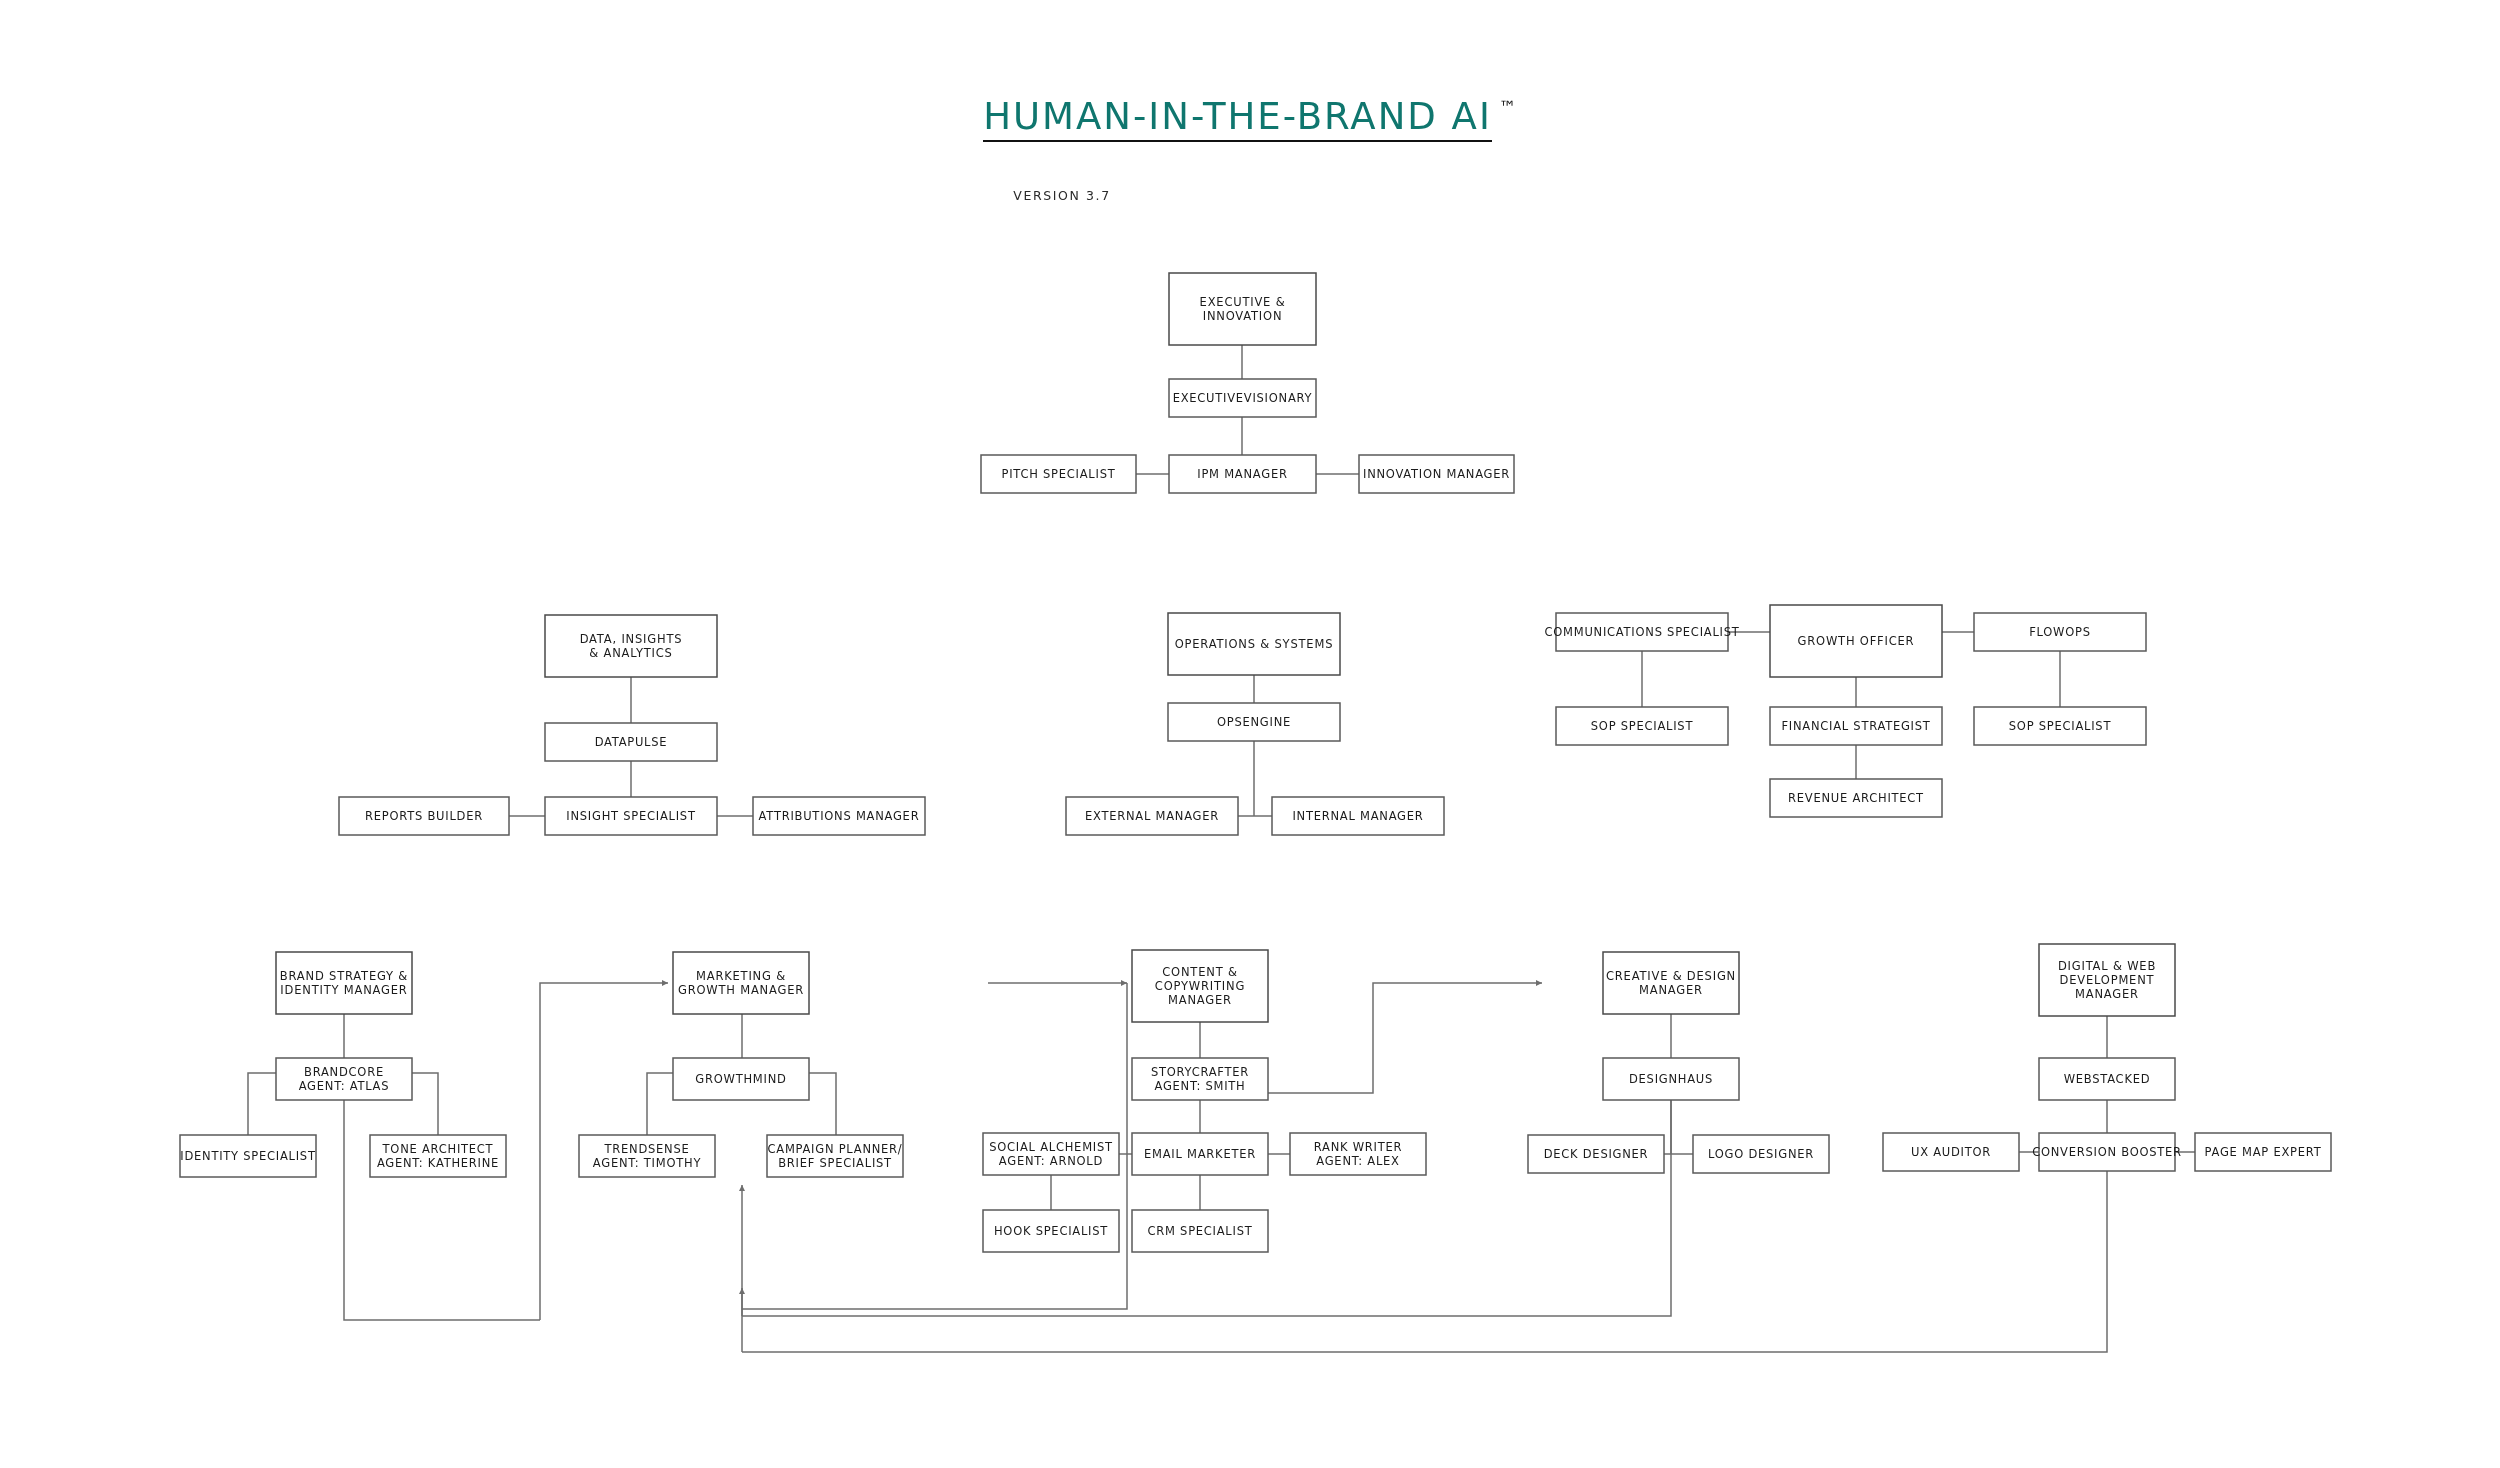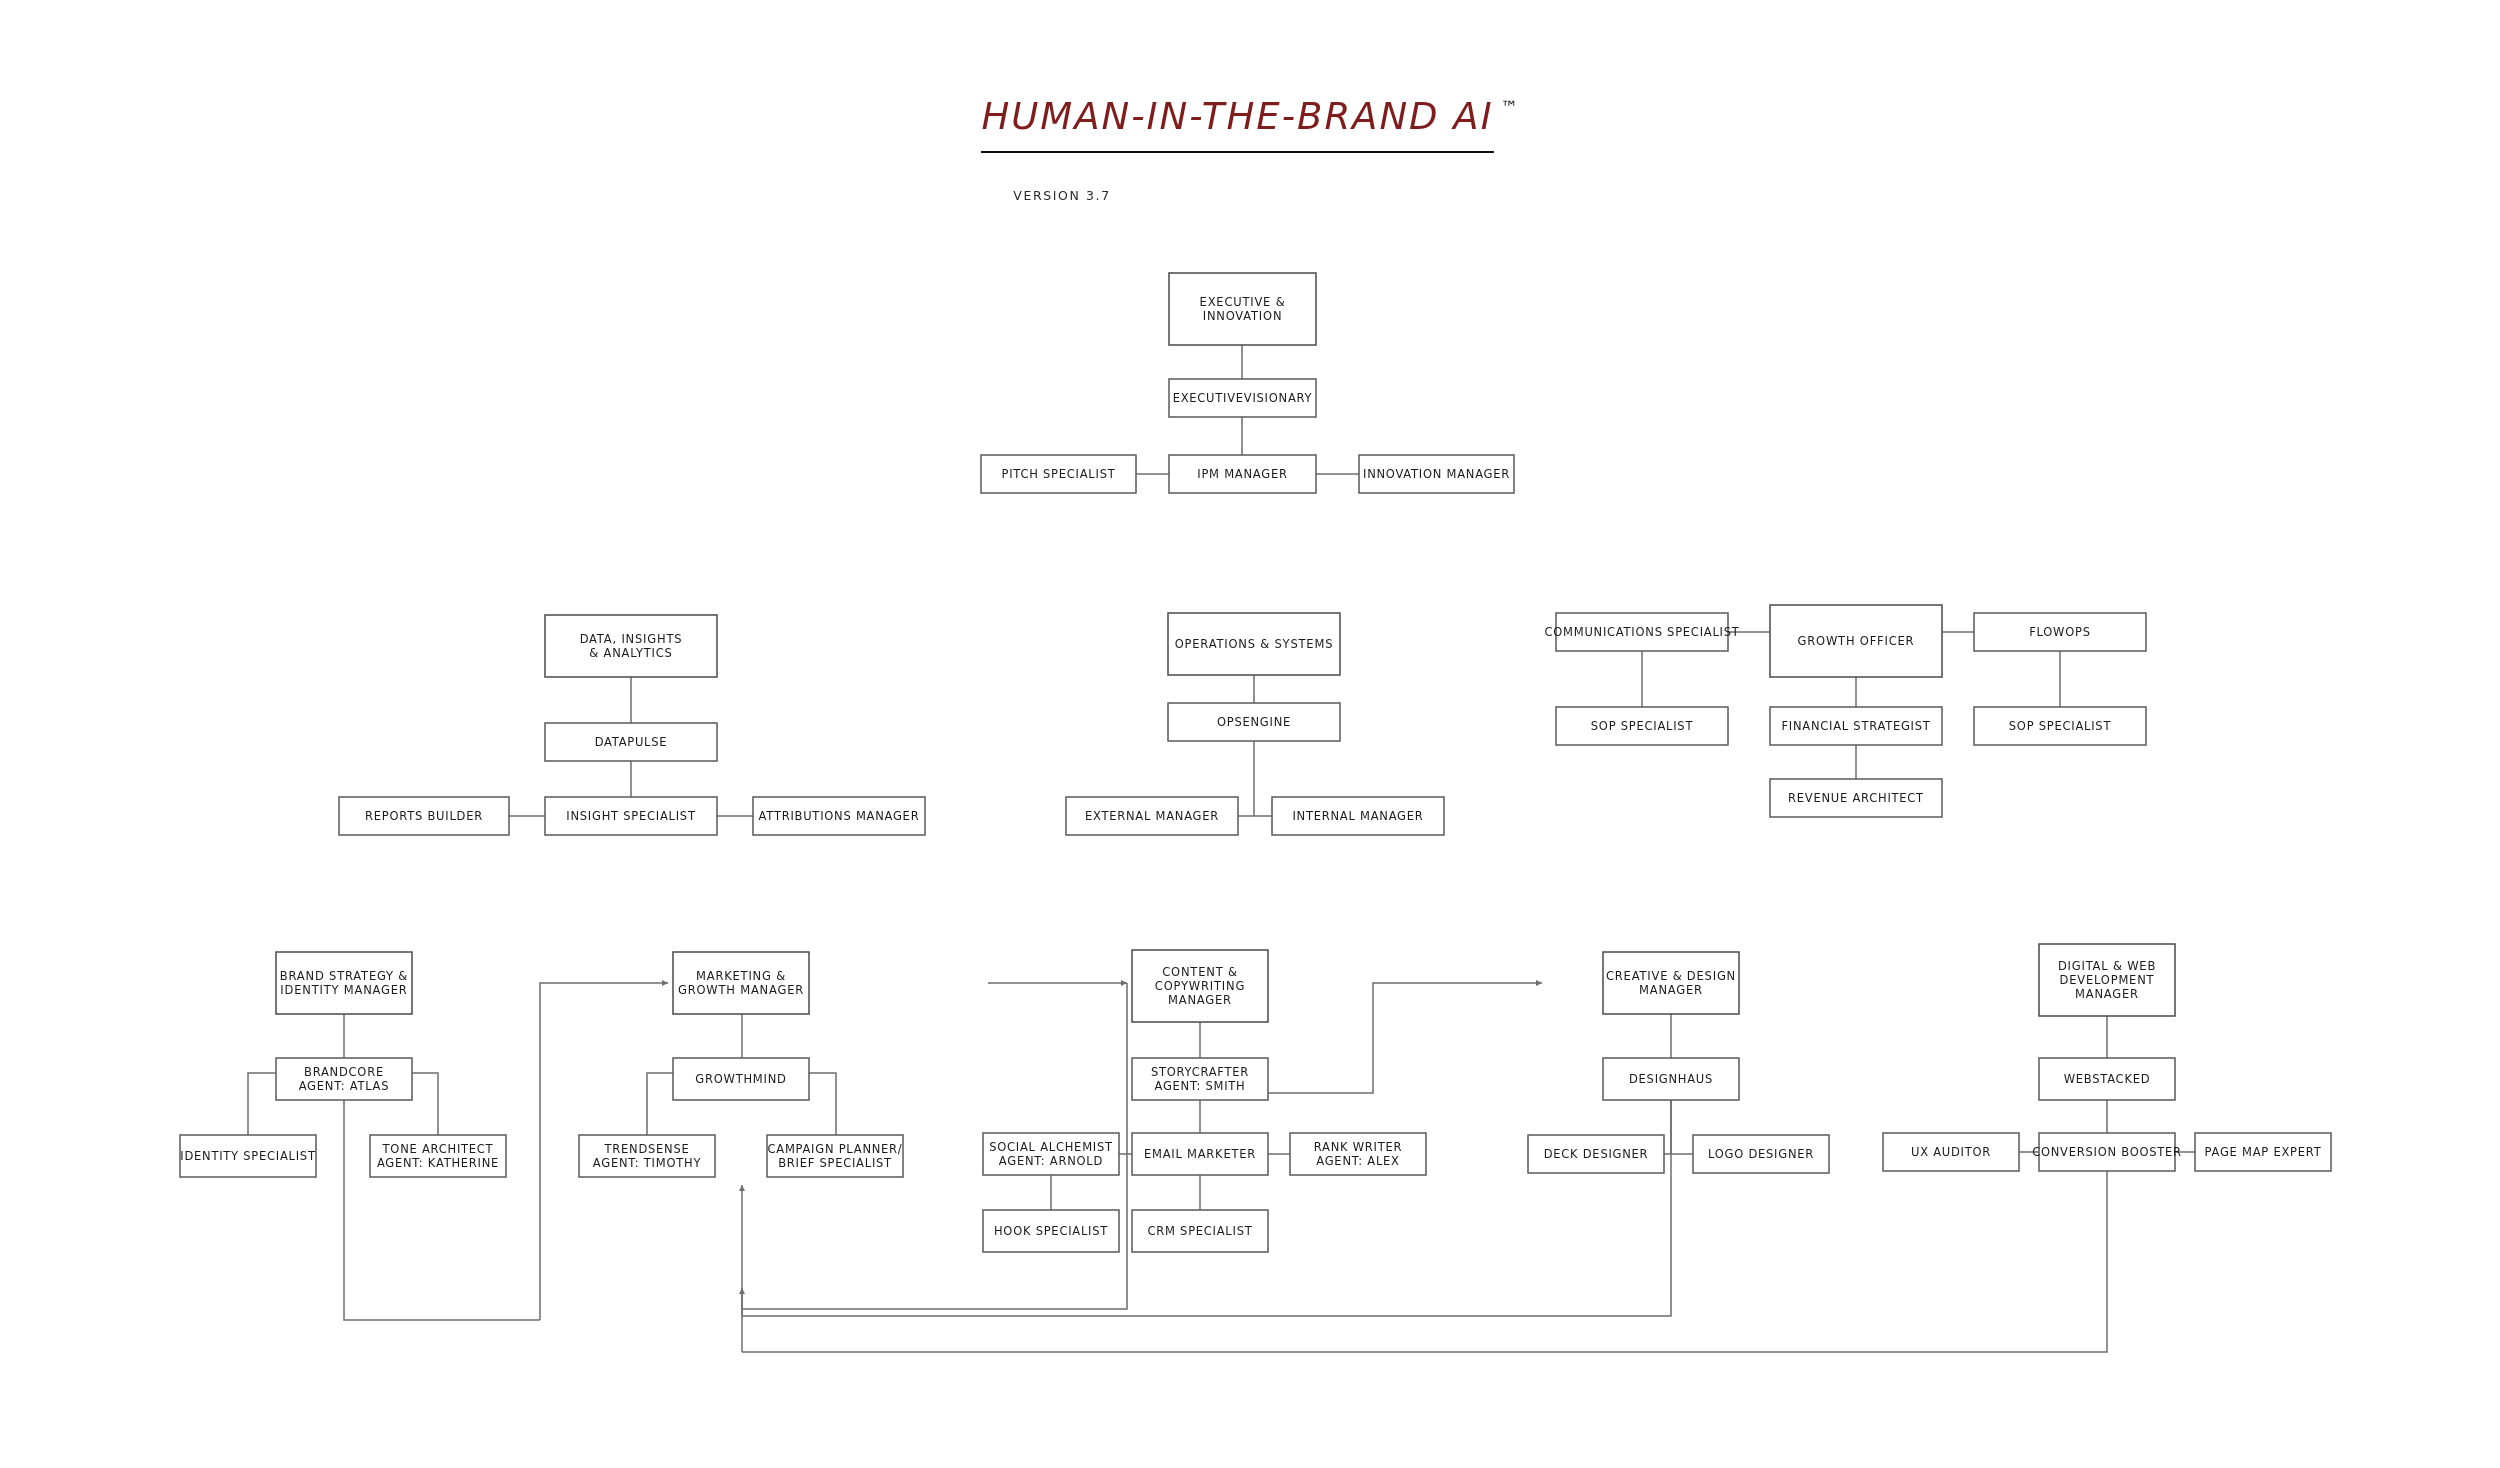--- a/index.html
+++ b/index.html
@@ -33,25 +33,24 @@
   .title-line {
     display: inline-block;
     position: relative;
     white-space: nowrap;
   }
   .title-main {
     font-family: "DejaVu Sans", sans-serif;
     font-size: 37px;
     letter-spacing: 2.0px;
     font-weight: 400;
-    color: #7f1d1d;
+    color: #0f766e;
     text-transform: uppercase;
     border-bottom: 2.4px solid #111111;
-    padding-bottom: 13px;
-    font-style: italic;
+    padding-bottom: 2px;
   }
   .title-tm {
     font-size: 17px;
     letter-spacing: 1px;
     color: #111111;
     vertical-align: top;
     position: relative;
     top: 2px;
     margin-left: 7px;
   }

